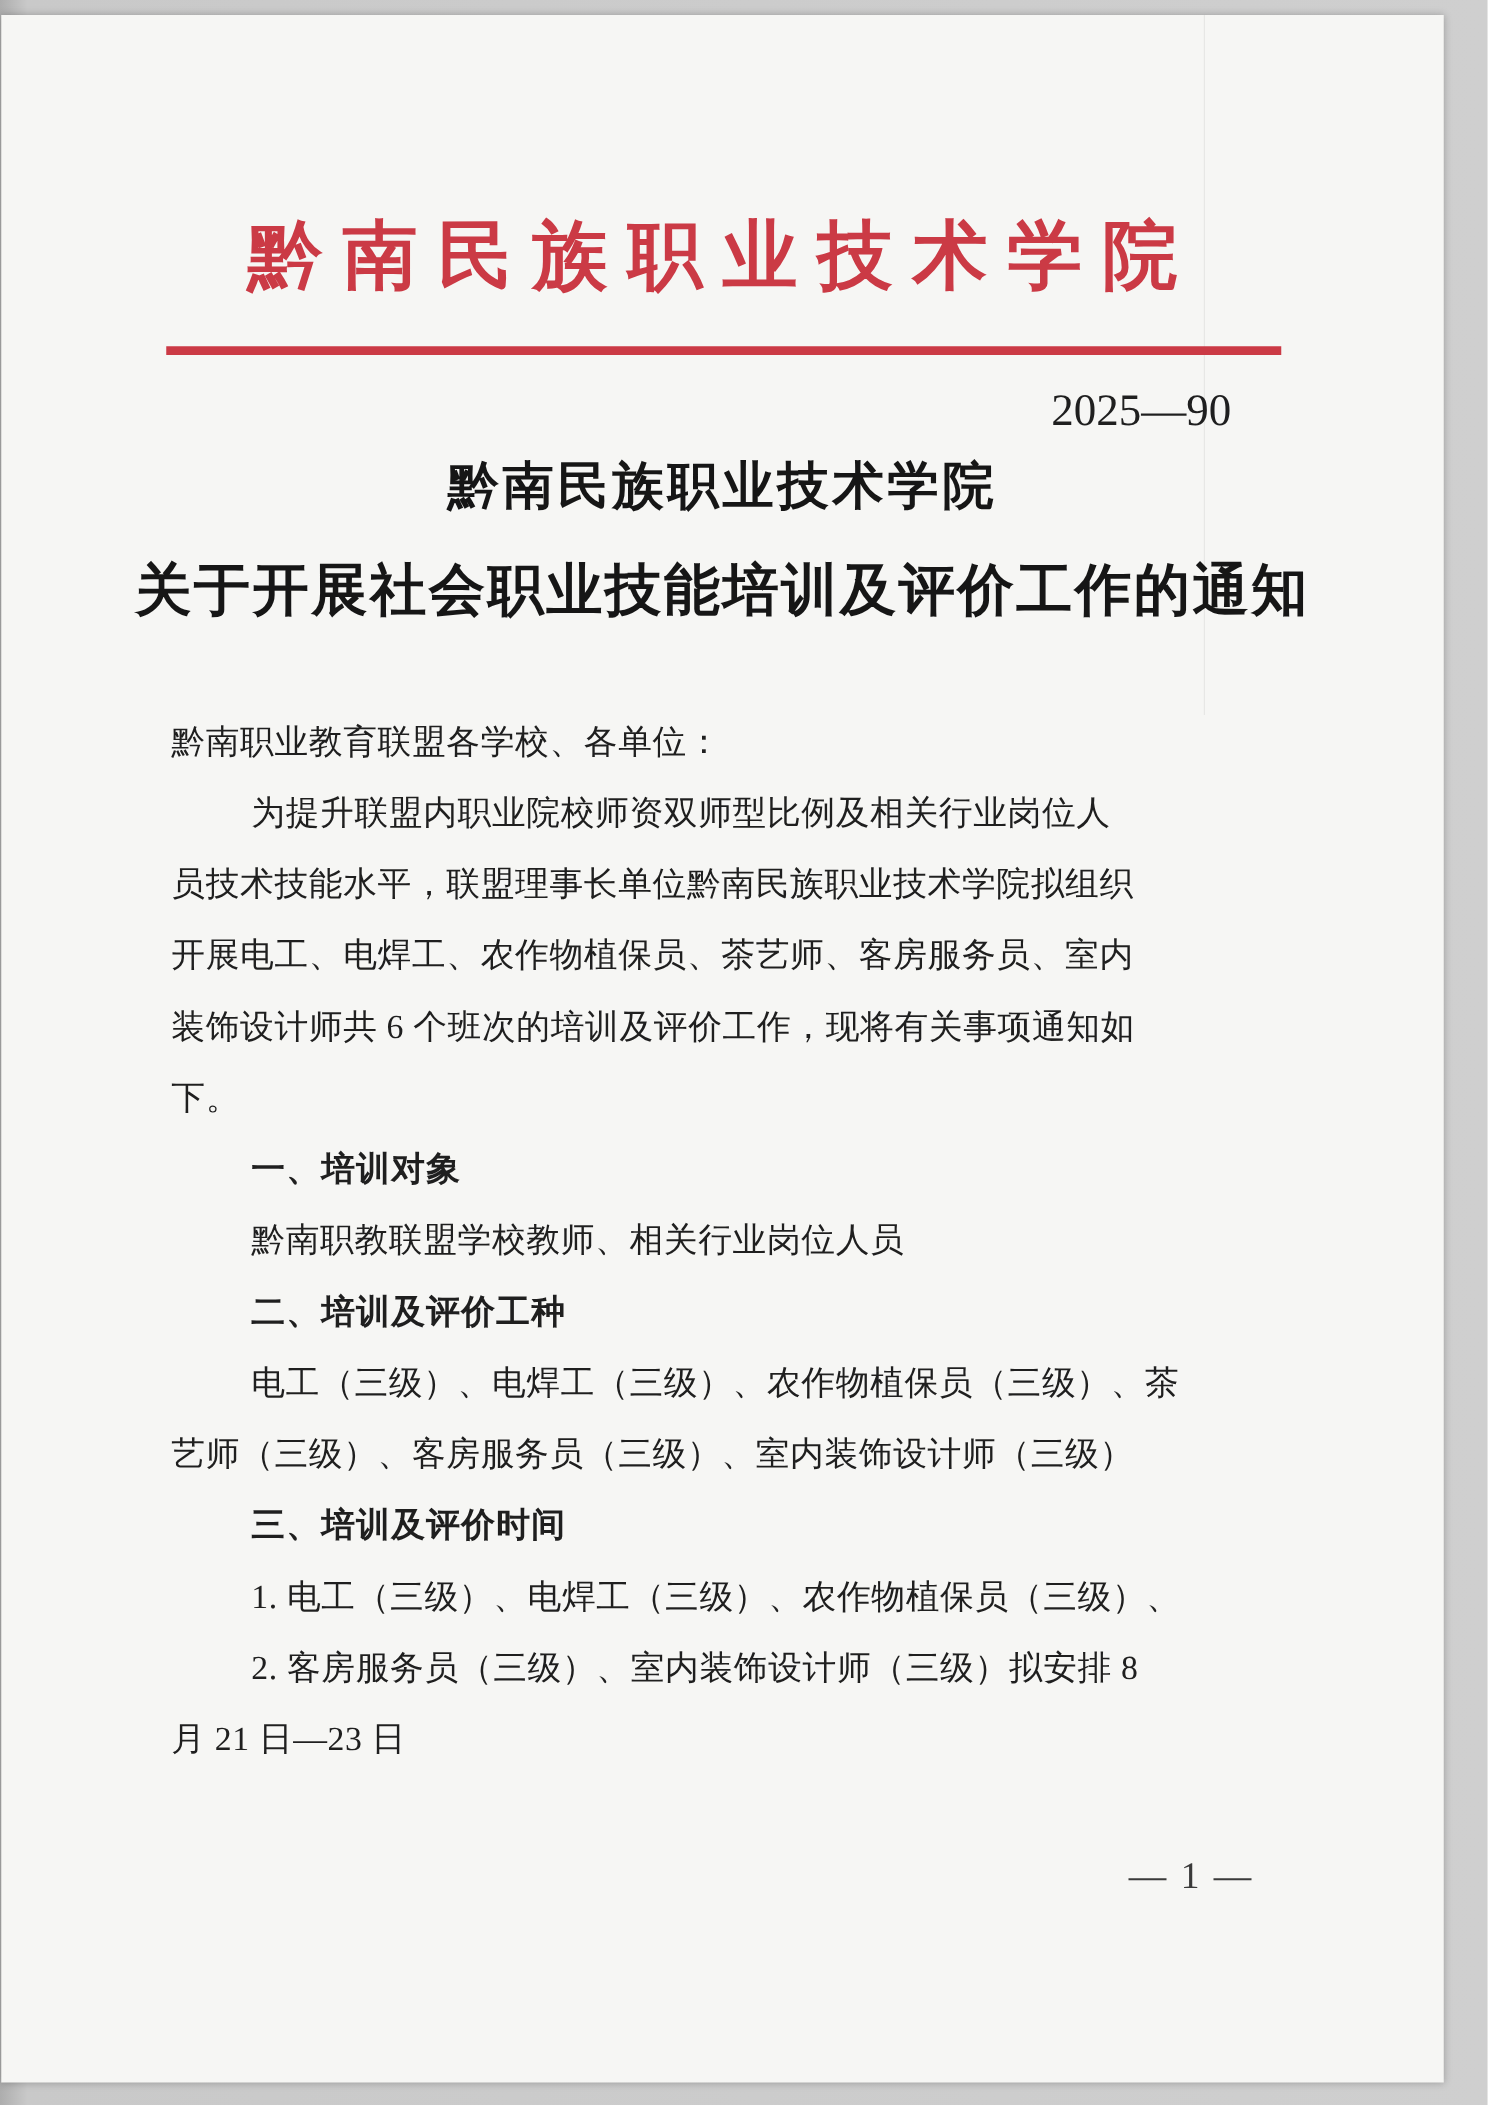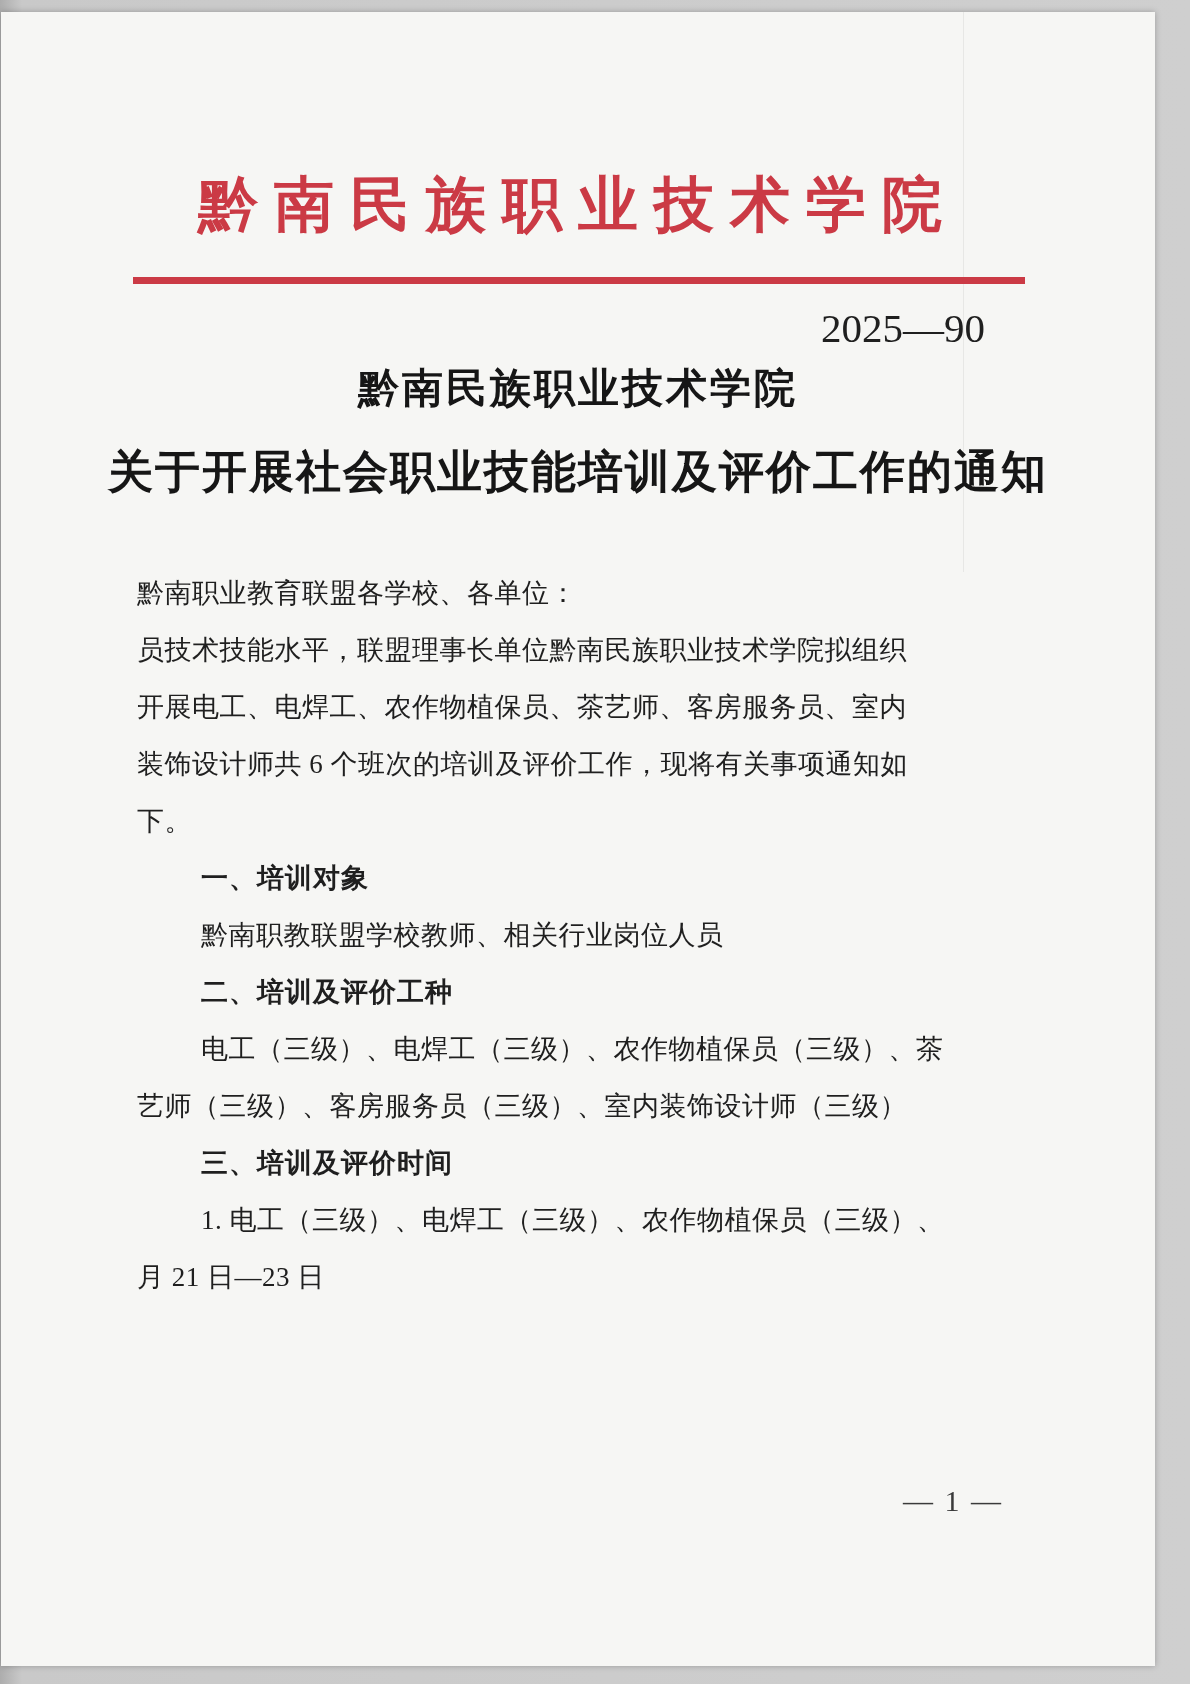--- a/index.html
+++ b/index.html
@@ -33,21 +33,21 @@
     letter-spacing:16px;
     font-family:"Liberation Serif","DejaVu Serif",serif;
   }
   .red-rule{
     position:absolute;top:265px;left:132px;
     width:892px;height:7px;
     background:var(--accent);
   }
   .doc-number{
     position:absolute;top:296px;right:170px;
-    font-size:41px;line-height:40px;
+    font-size:36px;line-height:40px;
     color:var(--ink);
     font-family:"Liberation Serif","DejaVu Serif",serif;
   }
   .doc-title{
     position:absolute;top:352px;left:0;width:100%;
     text-align:center;color:#161616;
   }
   .doc-title .t1{
     font-size:41px;line-height:48px;font-weight:bold;letter-spacing:3px;
   }
@@ -88,29 +88,31 @@
 
   <div class="doc-number">2025—90</div>
 
   <div class="doc-title">
     <div class="t1">黔南民族职业技术学院</div>
     <div class="t2">关于开展社会职业技能培训及评价工作的通知</div>
   </div>
 
   <div class="body-text" id="body-lines">
       <div class="line">黔南职业教育联盟各学校、各单位：</div>
+      <div class="line indent">为提升联盟内职业院校师资双师型比例及相关行业岗位人</div>
       <div class="line">员技术技能水平，联盟理事长单位黔南民族职业技术学院拟组织</div>
       <div class="line">开展电工、电焊工、农作物植保员、茶艺师、客房服务员、室内</div>
       <div class="line">装饰设计师共 6 个班次的培训及评价工作，现将有关事项通知如</div>
       <div class="line">下。</div>
       <div class="line bold indent">一、培训对象</div>
       <div class="line indent">黔南职教联盟学校教师、相关行业岗位人员</div>
       <div class="line bold indent">二、培训及评价工种</div>
       <div class="line indent">电工（三级）、电焊工（三级）、农作物植保员（三级）、茶</div>
       <div class="line">艺师（三级）、客房服务员（三级）、室内装饰设计师（三级）</div>
       <div class="line bold indent">三、培训及评价时间</div>
       <div class="line indent">1. 电工（三级）、电焊工（三级）、农作物植保员（三级）、</div>
+      <div class="line indent">2. 客房服务员（三级）、室内装饰设计师（三级）拟安排 8</div>
       <div class="line">月 21 日—23 日</div>
     </div>
 
   <div class="page-number">— 1 —</div>
 
 </div>
 
 </body></html>

